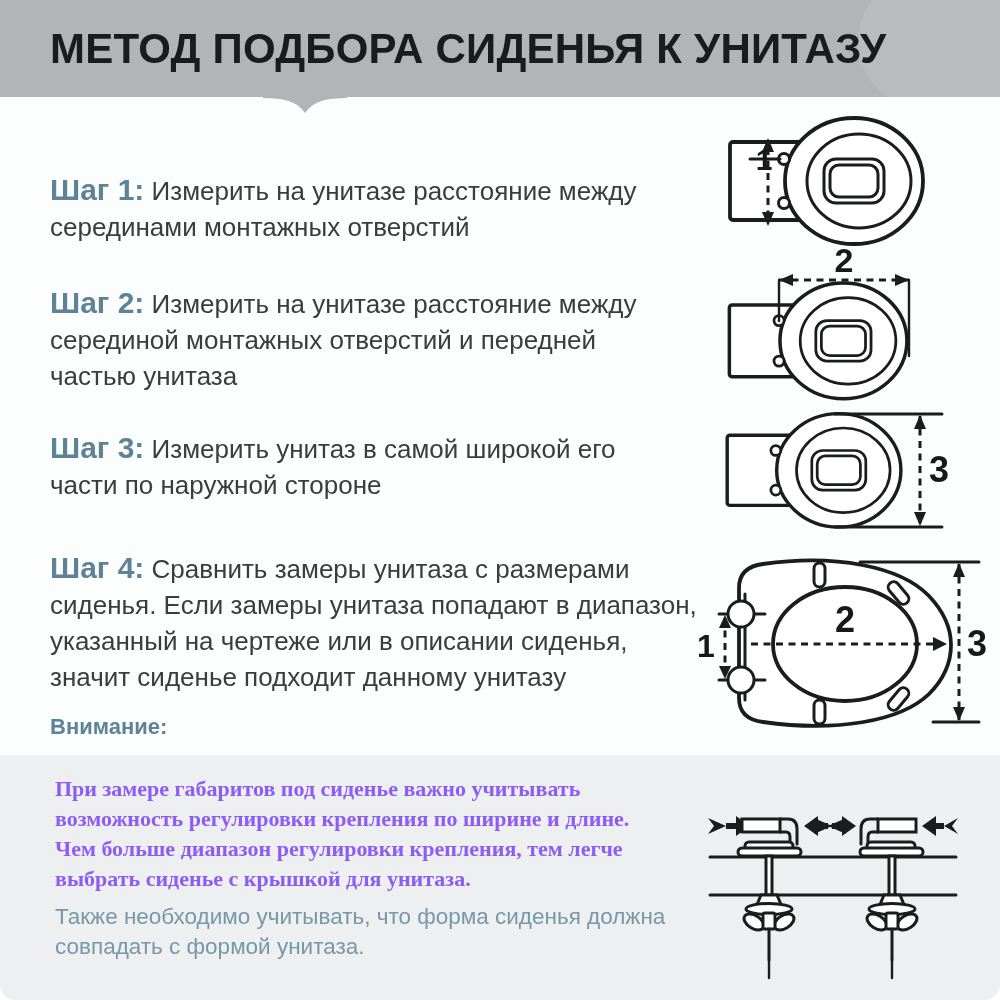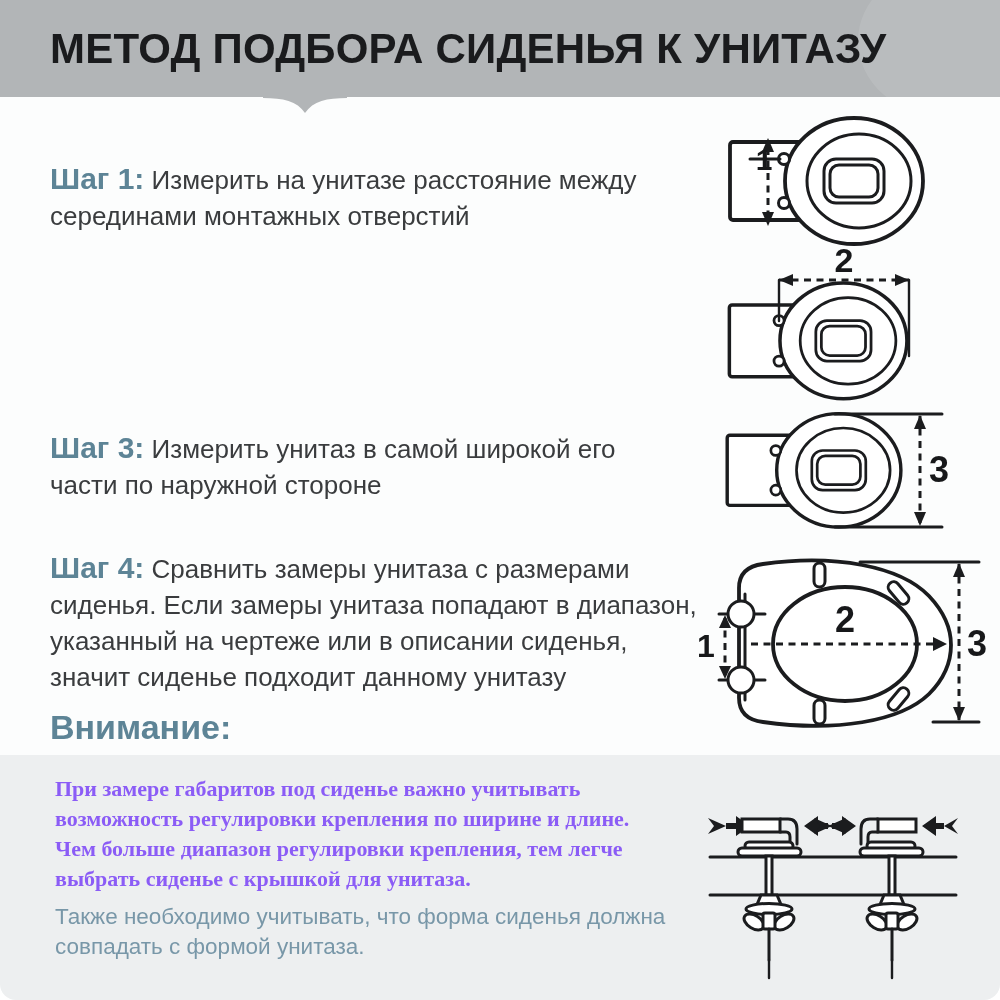--- a/index.html
+++ b/index.html
@@ -12,21 +12,21 @@
   .header{position:absolute;left:0;top:0;width:1000px;height:97px;background:#b2b5b7;}
   .header-blob{position:absolute;right:-28px;top:-34px;width:170px;height:150px;border-radius:50%;
     background:rgba(255,255,255,0.10);}
   .title{position:absolute;left:50px;top:0;height:97px;display:flex;align-items:center;
     font-size:42px;font-weight:700;color:#1a1b1d;letter-spacing:0.2px;white-space:nowrap;text-align:center;}
   .notch{position:absolute;left:263px;top:97px;width:84px;height:17px;}
   
   .step{position:absolute;left:50px;font-size:26px;line-height:36px;color:#3a3c3e;width:660px;}
   .step-label{font-size:30px;font-weight:700;color:#5d8496;}
   .step-text{white-space:pre-line;}
-  .attention-heading{position:absolute;left:50px;top:705px;font-size:34px;line-height:44px;
+  .attention-heading{position:absolute;left:50px;top:705px;font-size:22px;line-height:44px;
     font-weight:700;color:#5d8496;}
   
   .panel{position:absolute;left:0;top:755px;width:1000px;height:245px;background:#edeff0;}
   .panel-text{position:absolute;left:55px;top:19px;width:620px;font-size:22px;line-height:30px;
     font-weight:700;color:#8b5cf6;white-space:pre-line;font-family:Liberation Serif, serif;}
   .panel-note{position:absolute;left:55px;top:147px;width:640px;font-size:22.5px;line-height:30px;
     font-weight:400;color:#7897a8;white-space:pre-line;}
   
   .diagram{position:absolute;}
   .d1{left:722px;top:104px;}
@@ -48,23 +48,28 @@
 <div id="canvas">
 
   <div class="header">
     <div class="header-blob"></div>
     <div class="title">МЕТОД ПОДБОРА СИДЕНЬЯ К УНИТАЗУ</div>
   </div>
   <svg class="notch" viewBox="0 0 84 17">
     <path d="M0,0 H84 V1 C64,1 50,4 42,16 C34,4 20,1 0,1 Z" fill="#b2b5b7"></path>
   </svg>
 
-  <div class="step" style="top:161px">
+  <div class="step" style="top:172px">
     <span class="step-label">Шаг 1:</span><span class="step-text"> Измерить на унитазе расстояние между
 серединами монтажных отверстий</span>
+  </div>
+  <div class="step" style="top:285px">
+    <span class="step-label">Шаг 2:</span><span class="step-text"> Измерить на унитазе расстояние между
+серединой монтажных отверстий и передней
+частью унитаза</span>
   </div>
   <div class="step" style="top:430px">
     <span class="step-label">Шаг 3:</span><span class="step-text"> Измерить унитаз в самой широкой его
 части по наружной стороне</span>
   </div>
   <div class="step" style="top:550px">
     <span class="step-label">Шаг 4:</span><span class="step-text"> Сравнить замеры унитаза с размерами
 сиденья. Если замеры унитаза попадают в диапазон,
 указанный на чертеже или в описании сиденья,
 значит сиденье подходит данному унитазу</span>

